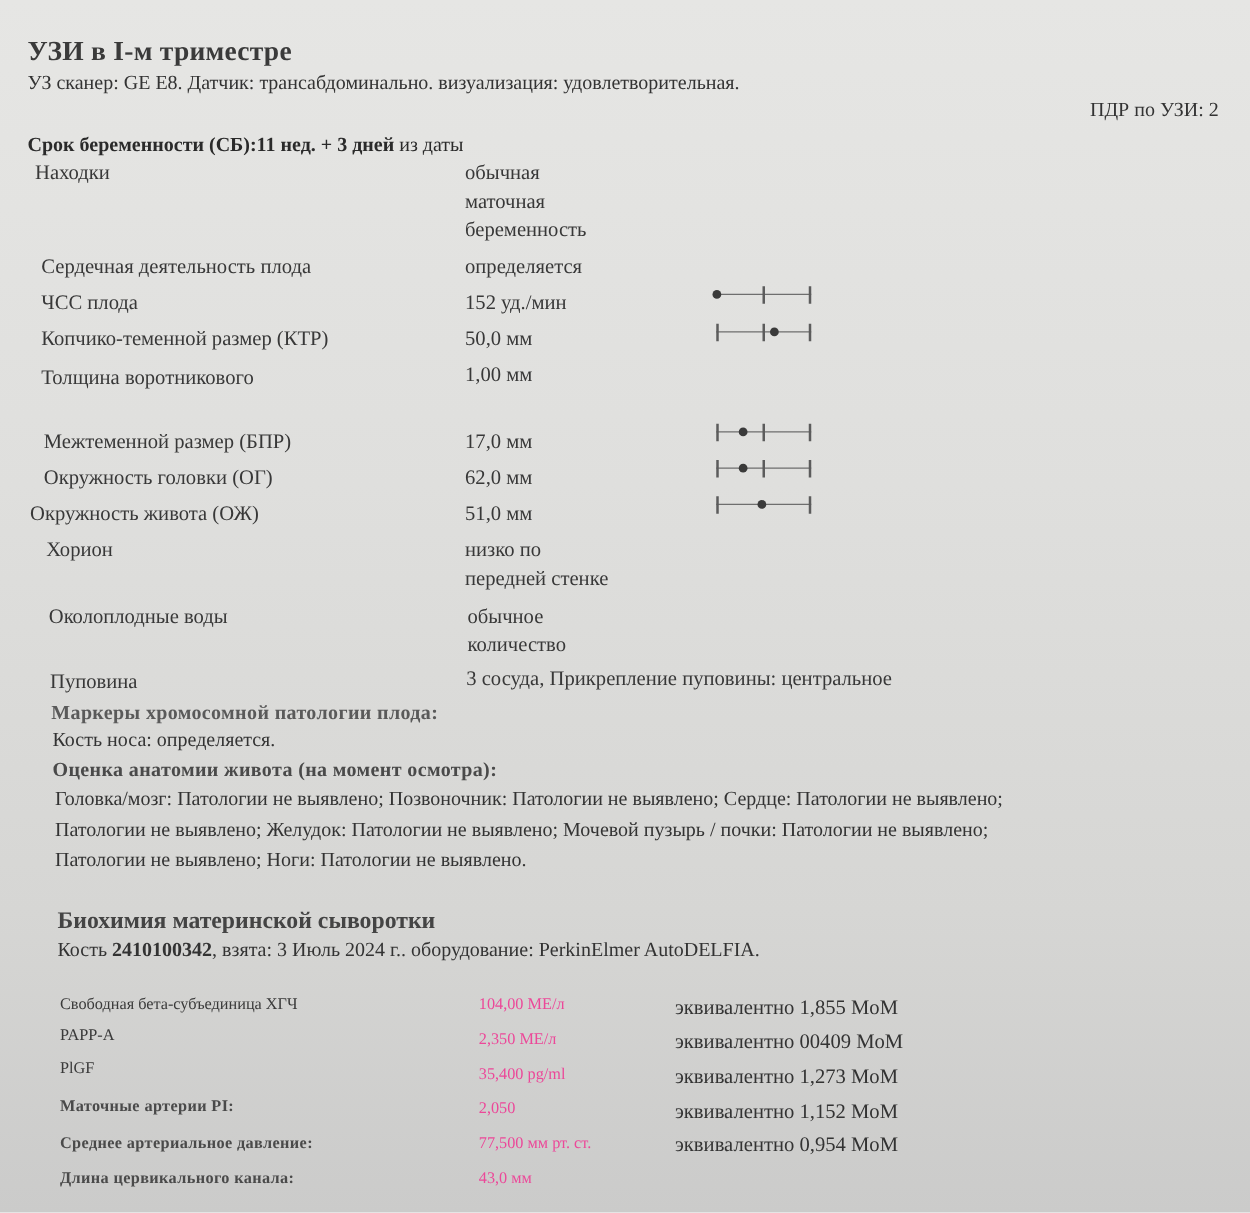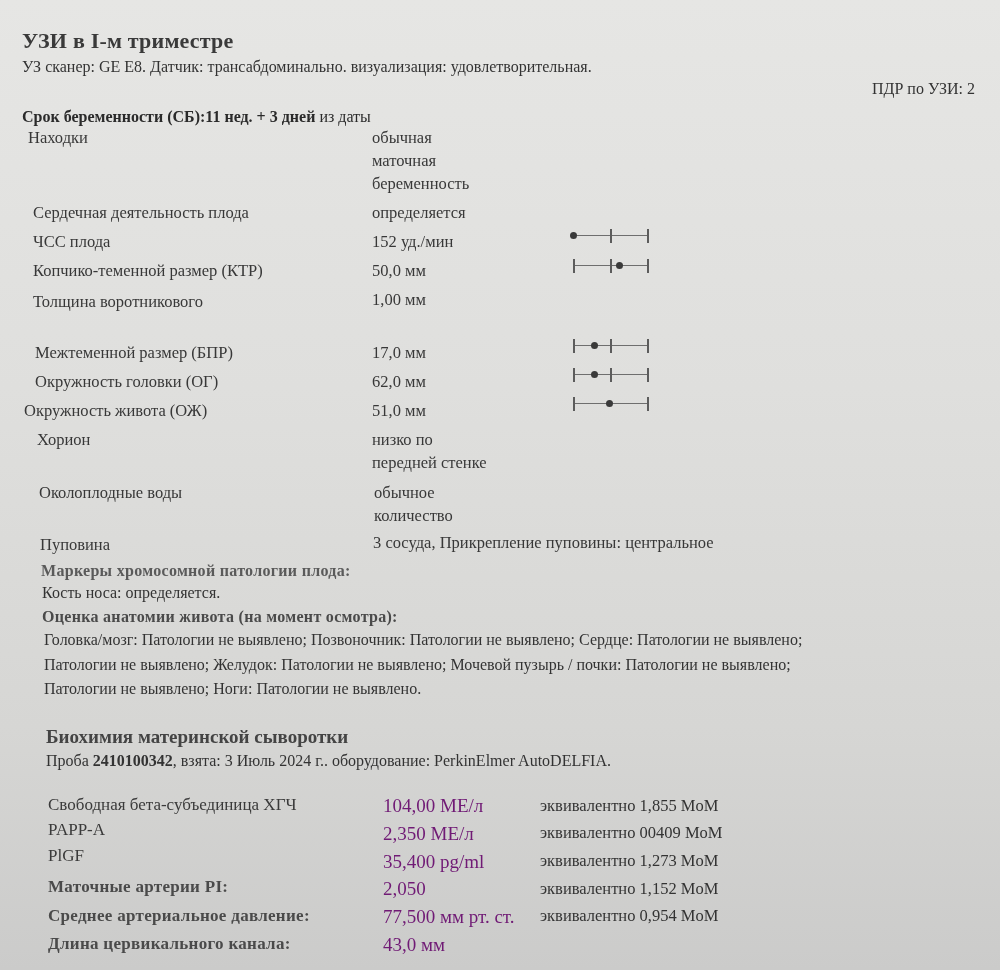--- a/index.html
+++ b/index.html
@@ -23,23 +23,23 @@
     .range { position: absolute; width: 76px; height: 14px; }
     .range .bar { position: absolute; left: 0; right: 0; top: 6px; height: 1px; background: #6e6e6e; }
     .range .tick { position: absolute; top: 0; width: 1.5px; height: 14px; background: #5c5c5c; }
     .range .dot { position: absolute; top: 3px; width: 7px; height: 7px; border-radius: 50%; background: #3a3a3a; margin-left: -3px; }
 
     .section-h { font-size: 16px; font-weight: bold; color: #5a5a5a; letter-spacing: 0.3px; }
     .plain { font-size: 16px; color: #333; }
     .bio-h { left: 46px; top: 726px; font-size: 19px; font-weight: bold; color: #444; }
     .bio-sub { left: 46px; top: 752px; font-size: 16px; color: #333; }
     .bio-sub b { font-weight: bold; }
-    .bl { font-size: 17px; color: #3a3a3a; }
+    .bl { font-size: 13px; color: #3a3a3a; }
     .bl.bold { font-weight: bold; color: #4a4a4a; letter-spacing: 0.3px; }
-    .bv { font-size: 19px; color: #701a75; }
+    .bv { font-size: 13px; color: #ec4899; }
     .be { font-size: 16.5px; color: #333; }
   </style>
 </head>
 <body>
 
 <div class="abs title">УЗИ в I-м триместре</div>
 <div class="abs line1">УЗ сканер: GE E8. Датчик: трансабдоминально. визуализация: удовлетворительная.</div>
 <div class="abs line2"><b>Срок беременности (СБ):</b><b>11 нед. + 3 дней</b><span> из даты</span></div>
 <div class="abs pdr">ПДР по УЗИ: 2</div>
 
@@ -122,21 +122,21 @@
 <div class="abs val" style="left:373px; top:531px;">3 сосуда, Прикрепление пуповины: центральное</div>
 
 <div class="abs section-h" style="left:41px; top:562px;">Маркеры хромосомной патологии плода:</div>
 <div class="abs plain" style="left:42px; top:584px;">Кость носа: определяется.</div>
 <div class="abs section-h" style="left:42px; top:608px; color:#4a4a4a;">Оценка анатомии живота (на момент осмотра):</div>
 <div class="abs plain" style="left:44px; top:631px;">Головка/мозг: Патологии не выявлено;  Позвоночник: Патологии не выявлено;  Сердце: Патологии не выявлено;</div>
 <div class="abs plain" style="left:44px; top:656px;">Патологии не выявлено;  Желудок: Патологии не выявлено;  Мочевой пузырь / почки: Патологии не выявлено;</div>
 <div class="abs plain" style="left:44px; top:680px;">Патологии не выявлено;  Ноги: Патологии не выявлено.</div>
 
 <div class="abs bio-h">Биохимия материнской сыворотки</div>
-<div class="abs bio-sub"><span>Проба </span><b>2410100342</b><span>, взята: 3 Июль 2024 г..   оборудование: PerkinElmer AutoDELFIA.</span></div>
+<div class="abs bio-sub"><span>Кость </span><b>2410100342</b><span>, взята: 3 Июль 2024 г..   оборудование: PerkinElmer AutoDELFIA.</span></div>
 
 <div class="abs bl" style="left:48px; top:795px;">Свободная бета-субъединица ХГЧ</div>
 <div class="abs bv" style="left:383px; top:795px;">104,00 МЕ/л</div>
 <div class="abs be" style="left:540px; top:796px;">эквивалентно 1,855 MoM</div>
 
 <div class="abs bl" style="left:48px; top:820px;">PAPP-A</div>
 <div class="abs bv" style="left:383px; top:823px;">2,350 МЕ/л</div>
 <div class="abs be" style="left:540px; top:823px;">эквивалентно 00409 MoM</div>
 
 <div class="abs bl" style="left:48px; top:846px;">PlGF</div>

